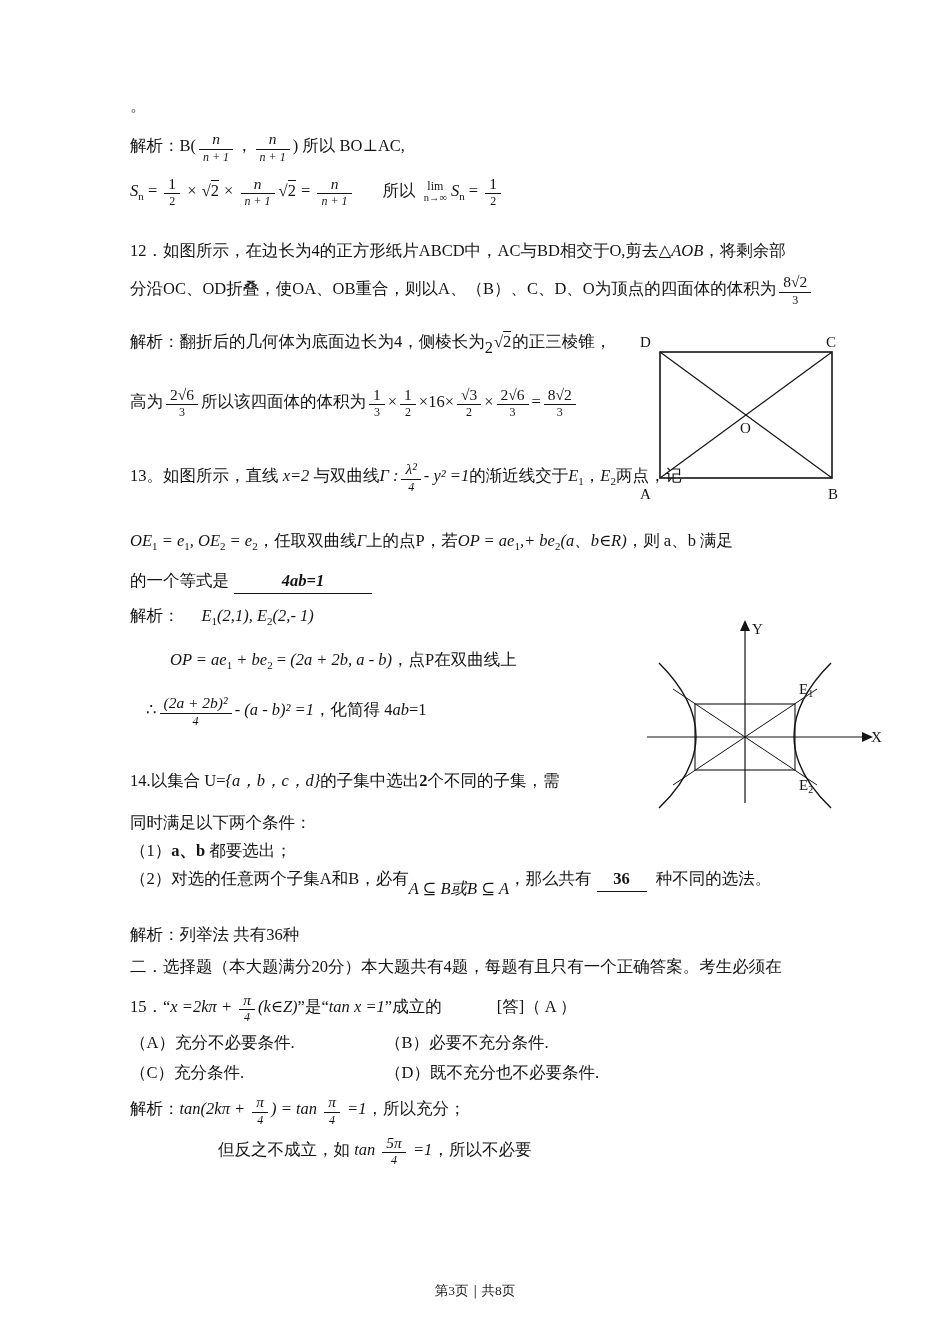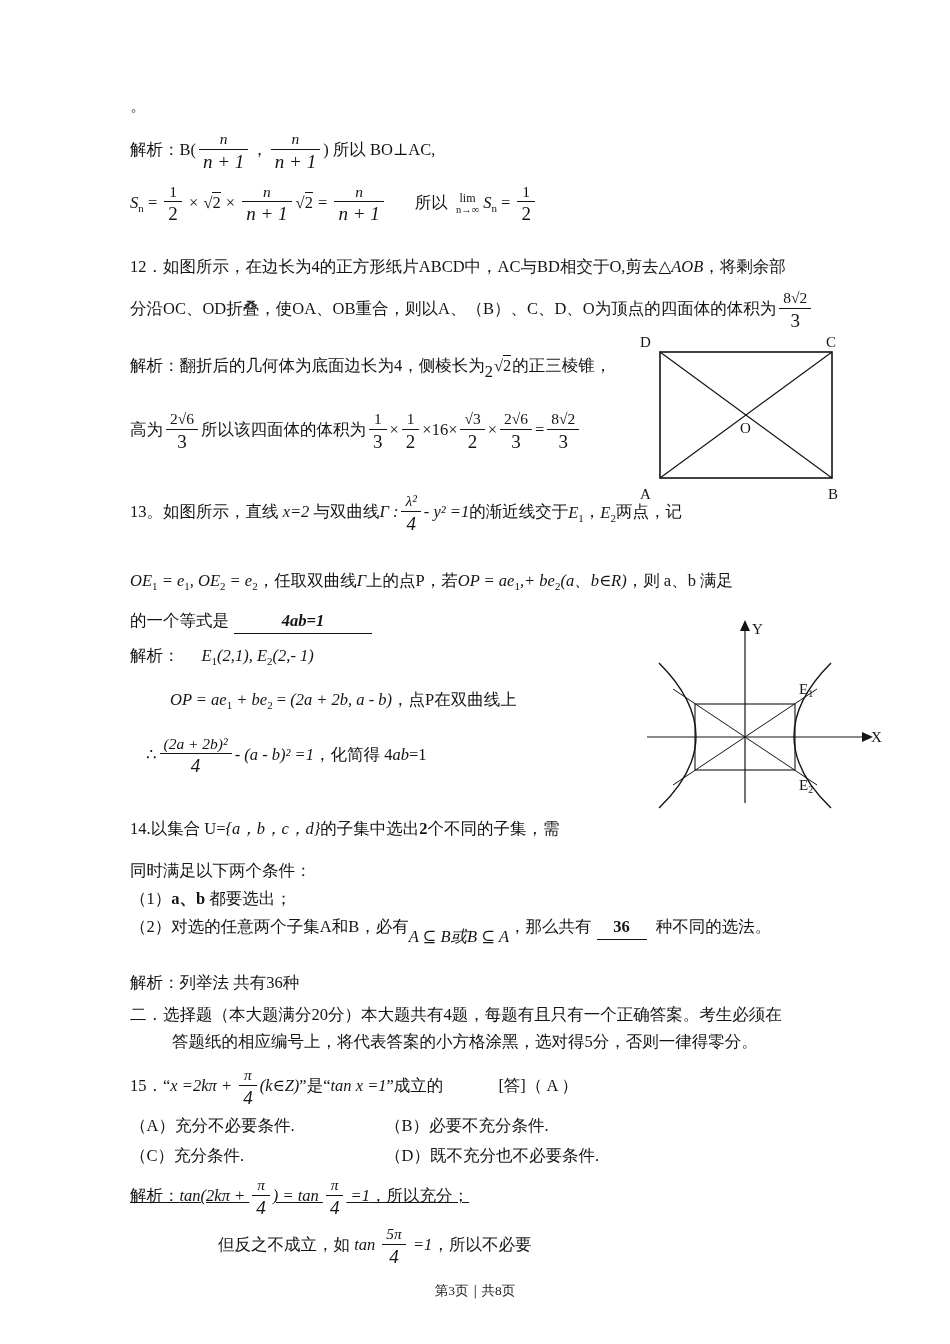--- a/index.html
+++ b/index.html
@@ -4,21 +4,21 @@
 <style>
   html,body{margin:0;padding:0;background:#ffffff;}
   .page{position:relative;width:950px;height:1344px;background:#ffffff;
         font-family:"Liberation Serif","DejaVu Serif",serif;color:#141414;overflow:hidden;}
   .content{position:absolute;left:130px;top:94px;width:760px;}
   .line{white-space:nowrap;font-size:16.5px;line-height:1.45;}
   .it{font-style:italic;}
   .sp{display:inline-block;}
   .frac{display:inline-block;vertical-align:middle;text-align:center;margin:0 3px;line-height:1.15;}
   .frac .num{display:block;padding:0 4px 1px;border-bottom:1px solid #141414;font-size:15.5px;}
-  .frac .den{display:block;padding:1px 4px 0;font-size:19px;}
+  .frac .den{display:block;padding:1px 4px 0;font-size:12px;}
   .frac.it{font-style:italic;}
   .msub .base{font-style:italic;}
   .msub sub{font-size:11px;}
   .lim{display:inline-block;vertical-align:middle;text-align:center;line-height:1;margin:0 4px;}
   .lim .limtop{display:block;font-size:12px;}
   .lim .limsub{display:block;font-size:10.5px;margin-top:1px;}
   .sqrt{white-space:nowrap;margin:0 1px;}
   .sqrt .radbody{border-top:1px solid #141414;}
   .blank{display:inline-block;border-bottom:1.5px solid #141414;text-align:center;
          font-weight:bold;margin:0 5px;padding:0 4px;}
@@ -41,21 +41,21 @@
   [data-name="q14-statement-line1"]{margin-top:40px;}
   [data-name="q14-condition-intro"]{margin-top:18px;}
   [data-name="q14-condition-1"]{margin-top:4px;}
   [data-name="q14-condition-2"]{margin-top:4px;}
   [data-name="q14-solution"]{margin-top:22px;}
   [data-name="section2-header-line1"]{margin-top:8px;}
   [data-name="section2-header-line2"]{margin-top:3px;margin-left:42px;}
   [data-name="q15-statement"]{margin-top:12px;}
   [data-name="q15-options-row1"]{margin-top:6px;}
   [data-name="q15-options-row2"]{margin-top:6px;}
-  [data-name="q15-solution-line1"]{margin-top:8px;text-decoration:underline;}
+  [data-name="q15-solution-line1"]{margin-top:8px;}
   [data-name="q15-solution-line2"]{margin-top:6px;margin-left:88px;}
 
   .fig{position:absolute;}
   [data-name="q12-figure"]{left:628px;top:332px;}
   [data-name="q13-figure"]{left:635px;top:618px;}
   .fig text{font-family:"Liberation Serif","DejaVu Serif",serif;fill:#141414;font-size:15px;}
   .fig .sublab{font-size:10px;}
 
   .footer{position:absolute;left:0;right:0;bottom:44px;text-align:center;
           font-size:13.5px;color:#222;}
@@ -78,21 +78,20 @@
       <div class="line" data-name="q13-statement-line3"><span data-name="text">的一个等式是</span><span class="blank it" data-name="answer-blank" style="min-width: 130px;">4ab=1</span></div>
       <div class="line" data-name="q13-solution-line1"><span data-name="text">解析：</span><span class="sp" data-name="spacer" style="width: 22px;"></span><span class="msub" data-name="math-subscripted"><span class="base">E</span><sub data-name="subscript">1</sub></span><span class="it" data-name="math-text">(2,1), </span><span class="msub" data-name="math-subscripted"><span class="base">E</span><sub data-name="subscript">2</sub></span><span class="it" data-name="math-text">(2,- 1)</span></div>
       <div class="line" data-name="q13-solution-line2"><span class="it" data-name="math-text">OP = a</span><span class="msub" data-name="math-subscripted"><span class="base">e</span><sub data-name="subscript">1</sub></span><span class="it" data-name="math-text"> + b</span><span class="msub" data-name="math-subscripted"><span class="base">e</span><sub data-name="subscript">2</sub></span><span data-name="text"> = </span><span class="it" data-name="math-text">(2a + 2b, a - b)</span><span data-name="text">，点P在双曲线上</span></div>
       <div class="line" data-name="q13-solution-line3"><span data-name="text">∴</span><span class="frac it" data-name="fraction"><span class="num">(2a + 2b)²</span><span class="den">4</span></span><span class="it" data-name="math-text">- (a - b)² =1</span><span data-name="text">，化简得 4</span><span class="it" data-name="math-text">ab</span><span data-name="text">=1</span></div>
       <div class="line" data-name="q14-statement-line1"><span data-name="text">14.以集合 U=</span><span class="it" data-name="math-text">{a，b，c，d}</span><span data-name="text">的子集中选出</span><span data-name="text" style="font-weight: bold;">2</span><span data-name="text">个不同的子集，需</span></div>
       <div class="line" data-name="q14-condition-intro"><span data-name="text">同时满足以下两个条件：</span></div>
       <div class="line" data-name="q14-condition-1"><span data-name="text">（1）</span><span data-name="text" style="font-weight: bold;">a、b </span><span data-name="text">都要选出；</span></div>
       <div class="line" data-name="q14-condition-2"><span data-name="text">（2）对选的任意两个子集A和B，必有</span><span class="it" data-name="math-text" style="vertical-align: -10px;">A ⊆ B或B ⊆ A</span><span data-name="text">，那么共有</span><span class="blank" data-name="answer-blank" style="min-width: 42px;">36</span><span data-name="text"> 种不同的选法。</span></div>
       <div class="line" data-name="q14-solution"><span data-name="text">解析：列举法 共有36种</span></div>
       <div class="line" data-name="section2-header-line1"><span data-name="text">二．选择题（本大题满分20分）本大题共有4题，每题有且只有一个正确答案。考生必须在</span></div>
-      <div class="line" data-name="section2-header-line2"><span data-name="text">答题纸的相应编号上，将代表答案的小方格涂黑，选对得5分，否则一律得零分。</span></div>
       <div class="line" data-name="q15-statement"><span data-name="text">15．“</span><span class="it" data-name="math-text">x =2kπ + </span><span class="frac it" data-name="fraction"><span class="num">π</span><span class="den">4</span></span><span class="it" data-name="math-text">(k∈Z)</span><span data-name="text">”是“</span><span class="it" data-name="math-text">tan x =1</span><span data-name="text">”成立的</span><span class="sp" data-name="spacer" style="width: 55px;"></span><span data-name="text">[答]（ A ）</span></div>
       <div class="line" data-name="q15-options-row1"><span data-name="text" style="display: inline-block; width: 255px;">（A）充分不必要条件.</span><span data-name="text">（B）必要不充分条件.</span></div>
       <div class="line" data-name="q15-options-row2"><span data-name="text" style="display: inline-block; width: 255px;">（C）充分条件.</span><span data-name="text">（D）既不充分也不必要条件.</span></div>
       <div class="line" data-name="q15-solution-line1"><span data-name="text">解析：</span><span class="it" data-name="math-text">tan(2kπ + </span><span class="frac it" data-name="fraction"><span class="num">π</span><span class="den">4</span></span><span class="it" data-name="math-text">) = tan </span><span class="frac it" data-name="fraction"><span class="num">π</span><span class="den">4</span></span><span class="it" data-name="math-text"> =1</span><span data-name="text">，所以充分；</span></div>
       <div class="line" data-name="q15-solution-line2"><span data-name="text">但反之不成立，如 </span><span class="it" data-name="math-text">tan </span><span class="frac it" data-name="fraction"><span class="num">5π</span><span class="den">4</span></span><span class="it" data-name="math-text"> =1</span><span data-name="text">，所以不必要</span></div>
     </div>
 
   <svg class="fig" data-name="q12-figure" width="228" height="172" viewBox="0 0 228 172">
     <rect x="32" y="20" width="172" height="126" fill="none" stroke="#141414" stroke-width="1.6" data-name="square-outline"></rect>
     <line x1="32" y1="20" x2="204" y2="146" stroke="#141414" stroke-width="1.2" data-name="diagonal-dc-ab"></line>

